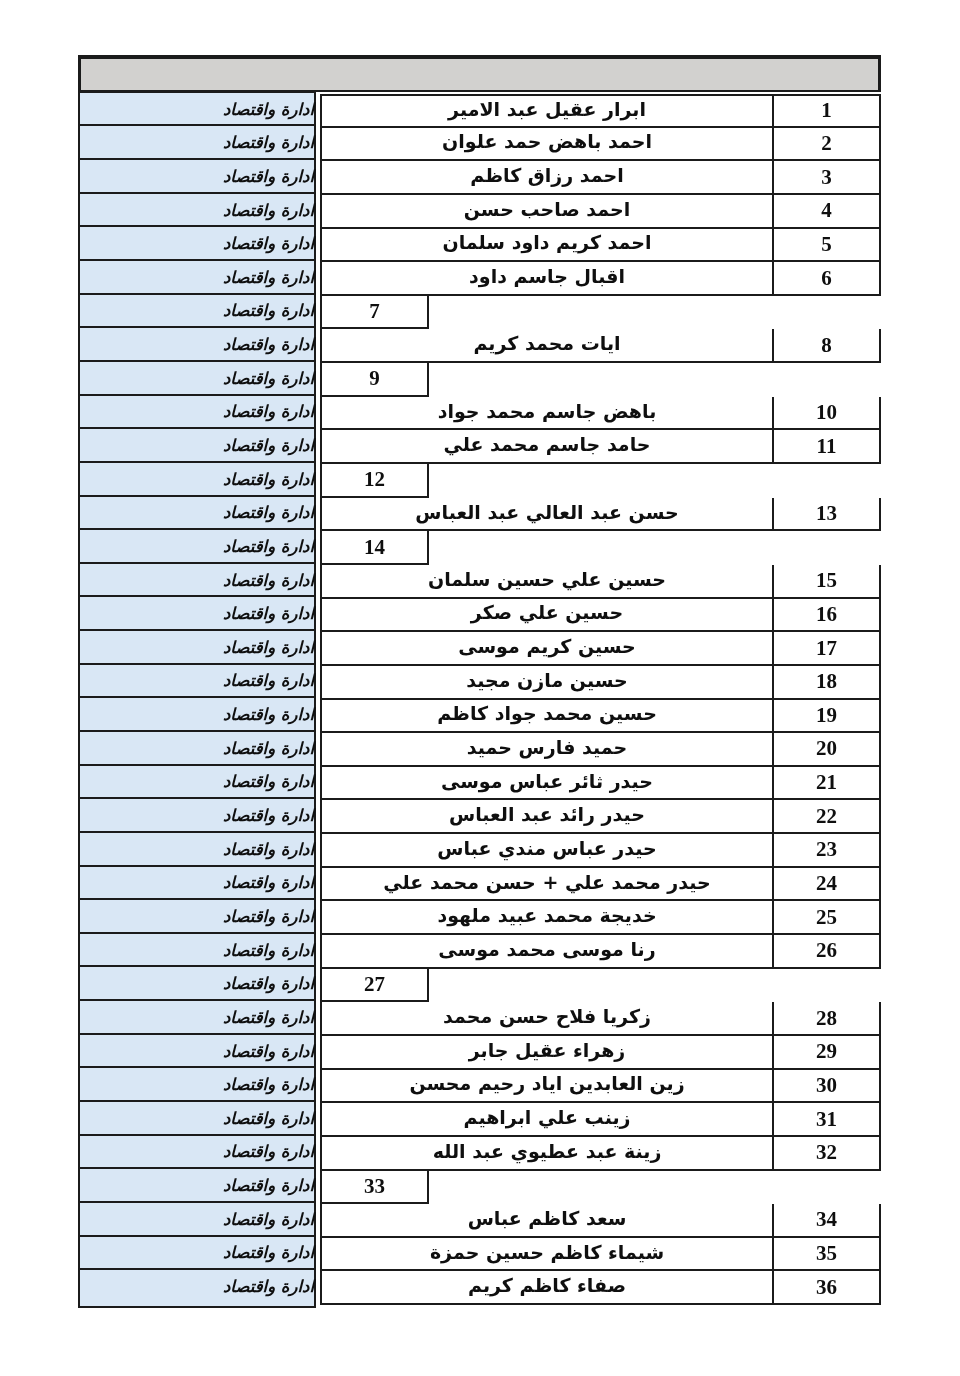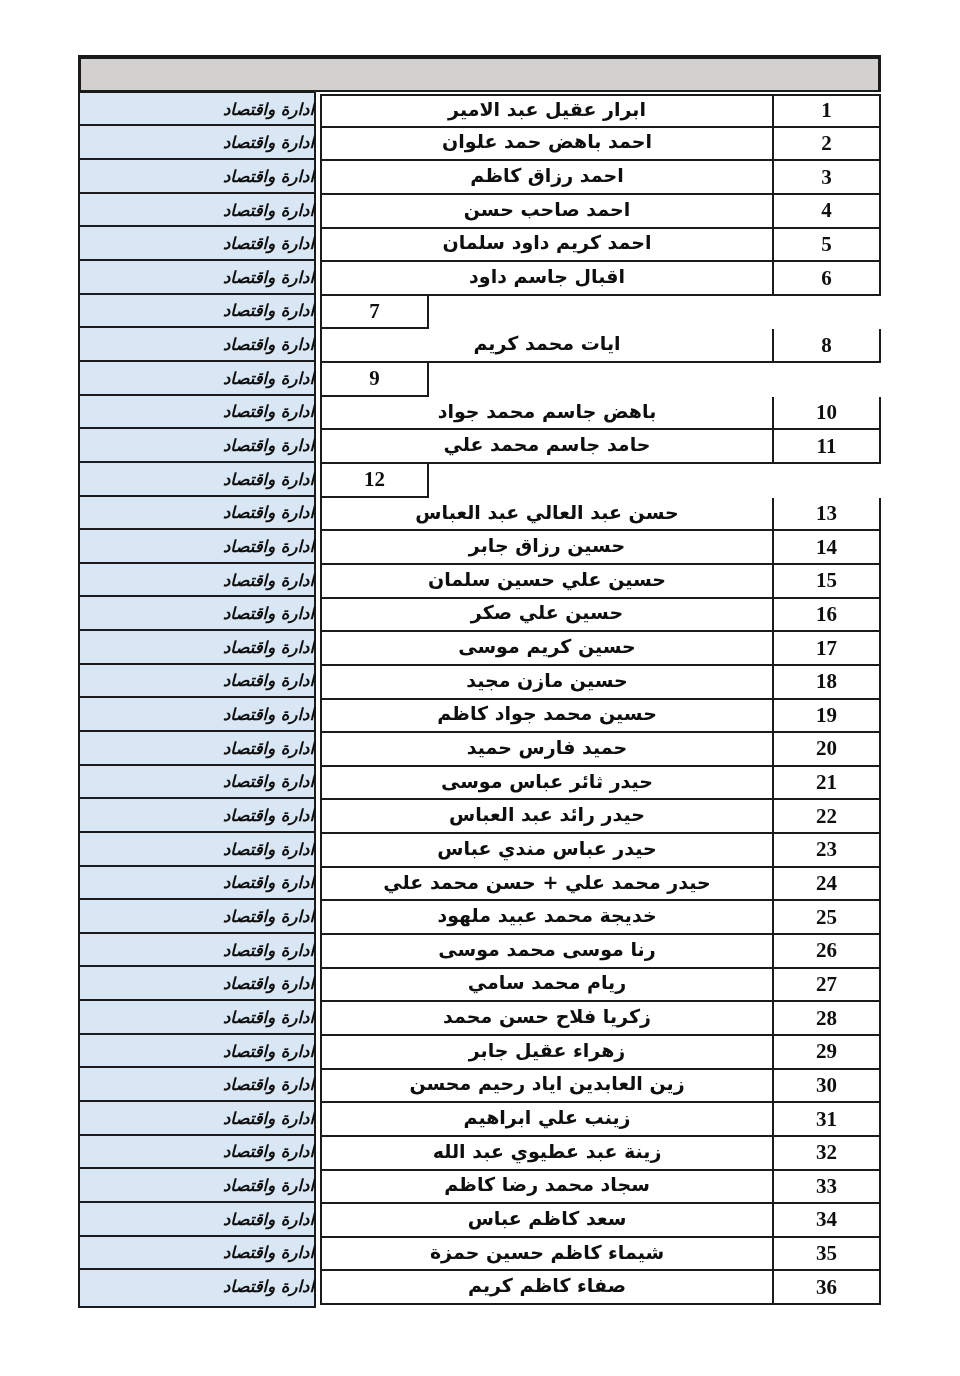--- a/index.html
+++ b/index.html
@@ -261,23 +261,20 @@
     <div class="grid-part num-cell">
       <span>13</span>
     </div>
   </div>
 
   <div class="row">
     <div class="dept-cell">
       <span dir="rtl">ادارة واقتصاد</span>
     </div>
     <div class="spacer"></div>
-    <div class="grid-part name-cell">
-      <span dir="rtl">حسين رزاق جابر</span>
-    </div>
     <div class="grid-part num-cell">
       <span>14</span>
     </div>
   </div>
 
   <div class="row">
     <div class="dept-cell">
       <span dir="rtl">ادارة واقتصاد</span>
     </div>
     <div class="spacer"></div>
@@ -430,23 +427,20 @@
     <div class="grid-part num-cell">
       <span>26</span>
     </div>
   </div>
 
   <div class="row">
     <div class="dept-cell">
       <span dir="rtl">ادارة واقتصاد</span>
     </div>
     <div class="spacer"></div>
-    <div class="grid-part name-cell">
-      <span dir="rtl">ريام محمد سامي</span>
-    </div>
     <div class="grid-part num-cell">
       <span>27</span>
     </div>
   </div>
 
   <div class="row">
     <div class="dept-cell">
       <span dir="rtl">ادارة واقتصاد</span>
     </div>
     <div class="spacer"></div>
@@ -508,23 +502,20 @@
     <div class="grid-part num-cell">
       <span>32</span>
     </div>
   </div>
 
   <div class="row">
     <div class="dept-cell">
       <span dir="rtl">ادارة واقتصاد</span>
     </div>
     <div class="spacer"></div>
-    <div class="grid-part name-cell">
-      <span dir="rtl">سجاد محمد رضا كاظم</span>
-    </div>
     <div class="grid-part num-cell">
       <span>33</span>
     </div>
   </div>
 
   <div class="row">
     <div class="dept-cell">
       <span dir="rtl">ادارة واقتصاد</span>
     </div>
     <div class="spacer"></div>

